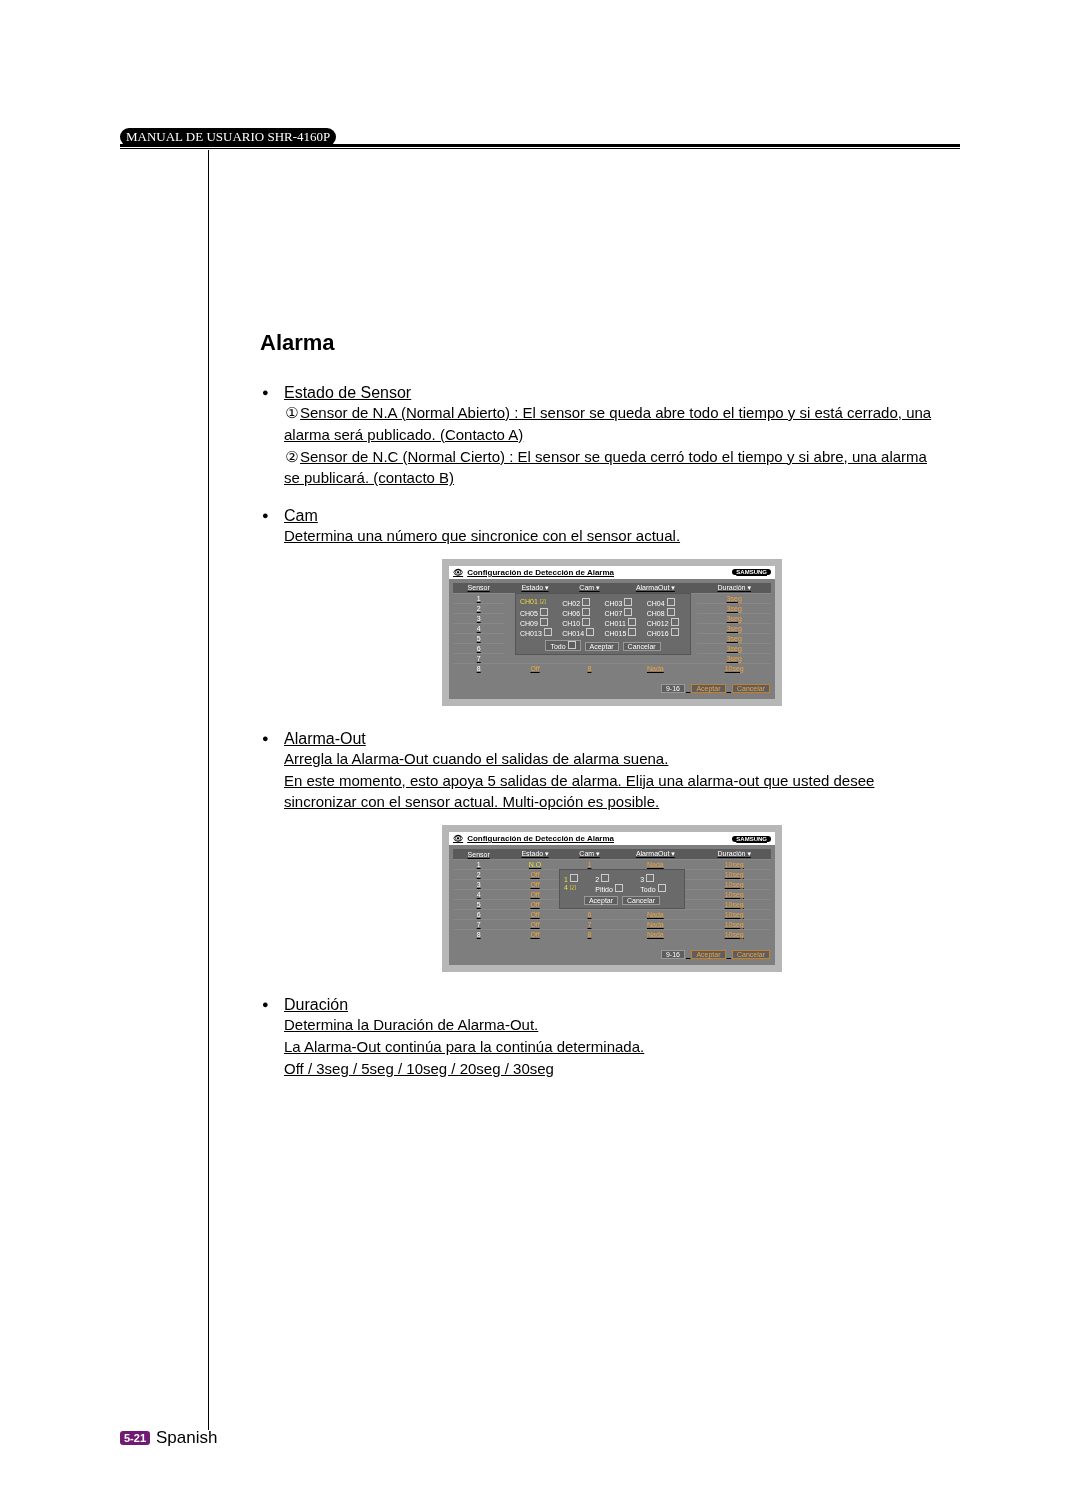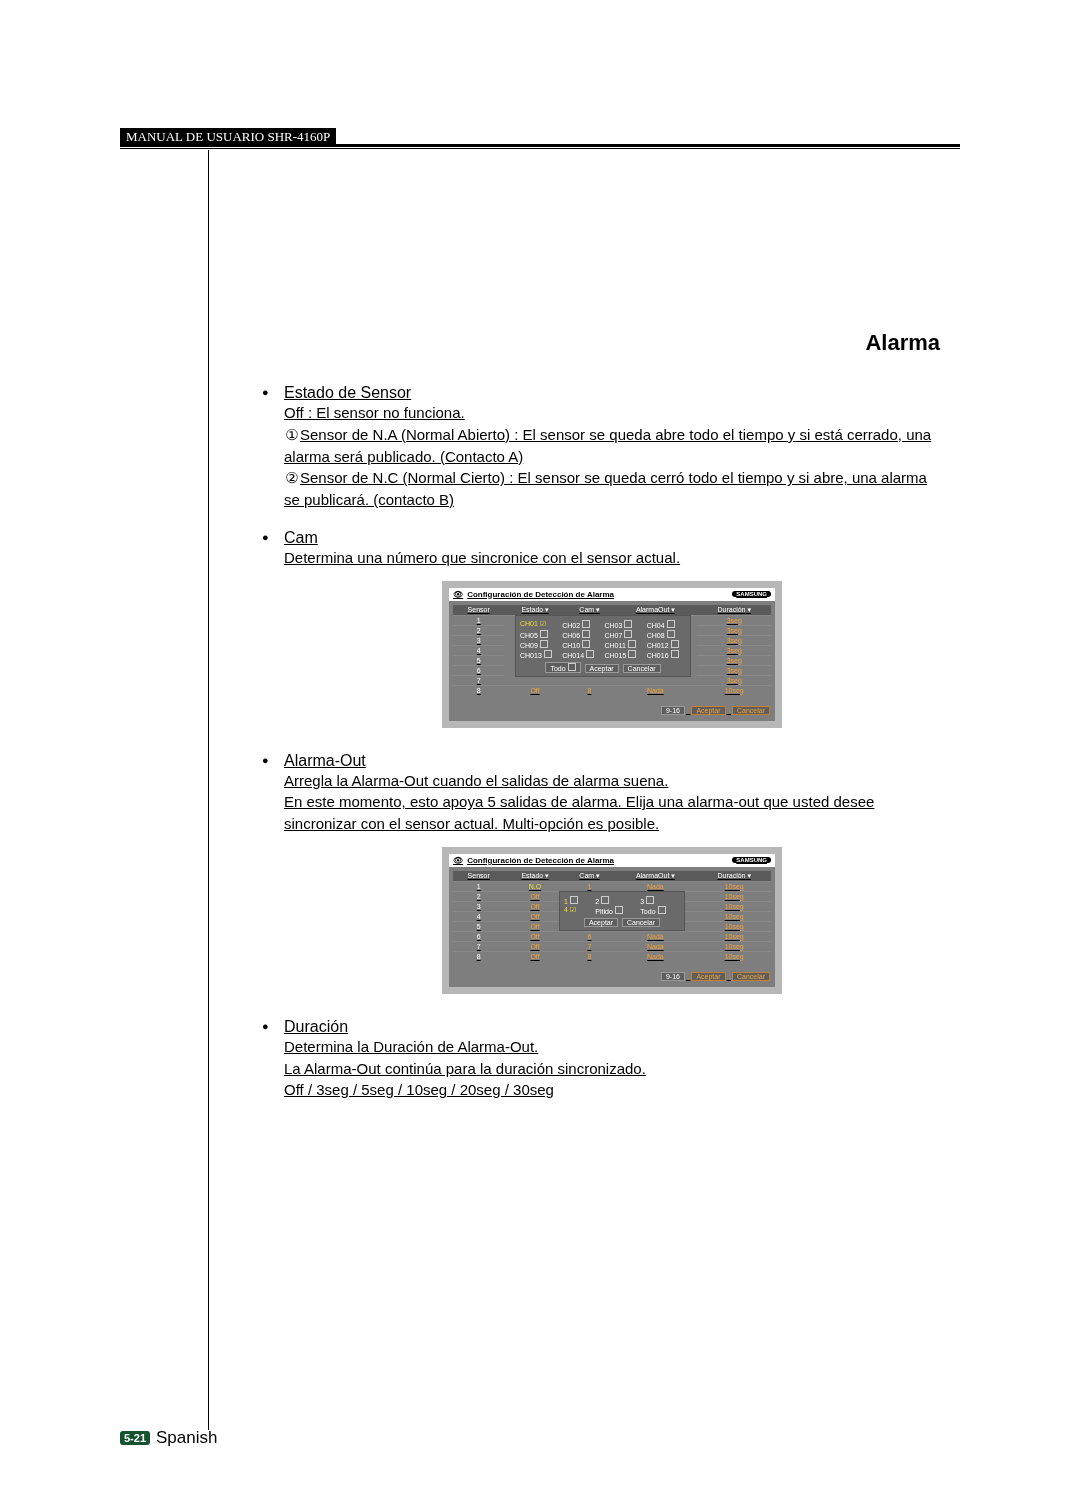--- a/index.html
+++ b/index.html
@@ -19,20 +19,21 @@
   }
   .header-tab {
     position: absolute;
     top: 128px;
     left: 120px;
     background: #000;
     color: #fff;
     font-family: "Times New Roman", serif;
     font-size: 13px;
     padding: 1px 6px;
+    border-radius: 9px;
   }
   .header-rule {
     position: absolute;
     top: 144px;
     left: 120px;
     right: 120px;
     height: 3px;
     background: #000;
   }
   .header-rule::after{
@@ -54,21 +55,20 @@
     position: absolute;
     left: 260px;
     right: 140px;
     top: 330px;
   }
   .h2 {
     font-family: Arial, sans-serif;
     font-weight: bold;
     font-size: 22px;
     margin-bottom: 28px;
-    text-align: right;
   }
   ul.b { list-style: none; padding:0; margin:0;}
   ul.b > li { position: relative; padding-left: 24px; margin-bottom: 18px; font-size:16px;text-decoration:underline;}
   ul.b > li::before {
     content: "●";
     position: absolute;
     left: 2px;
     top: 2px;
     font-size: 11px;
   }
@@ -129,21 +129,21 @@
   .footer {
     position:absolute;
     bottom:42px;
     left:120px;
     font-size:17px;
     display:flex;
     align-items:center;
     gap:6px;
   }
   .footer .badge {
-    background:#14532d;
+    background:#701a75;
     color:#fff;
     font-size:11px;
     padding:1px 4px;
     border-radius:3px;
     font-weight:bold;
   }
 </style>
 </head>
 <body>
 
@@ -152,21 +152,20 @@
   <div class="header-rule"></div>
   <div class="vline"></div>
 
   <div class="content">
     <div class="h2">Alarma</div>
 
     <ul class="b">
       <li>
         <span>Estado de Sensor</span>
         <div class="sub">
-          <div>Off : El sensor no funciona.</div>
           <div>
             <span class="circno">①</span><span>Sensor de N.A (Normal Abierto) : El sensor se queda abre todo el tiempo y si está cerrado, una alarma será publicado. (Contacto A)</span>
           </div>
           <div>
             <span class="circno">②</span><span>Sensor de N.C (Normal Cierto) : El sensor se queda cerró todo el tiempo y si abre, una alarma se publicará. (contacto B)</span>
           </div>
         </div>
       </li>
 
       <li>
@@ -367,21 +366,21 @@
               <span class="minibtn o">Cancelar</span>
             </div>
           </div>
         </div>
       </li>
 
       <li>
         <span>Duración</span>
         <div class="sub">
           <div>Determina la Duración de Alarma-Out.</div>
-          <div>La Alarma-Out continúa para la duración sincronizado.</div>
+          <div>La Alarma-Out continúa para la continúa determinada.</div>
           <div>Off / 3seg / 5seg / 10seg / 20seg / 30seg</div>
         </div>
       </li>
     </ul>
   </div>
 
   <div class="footer">
     <span class="badge">5-21</span>
     <span>Spanish</span>
   </div>

